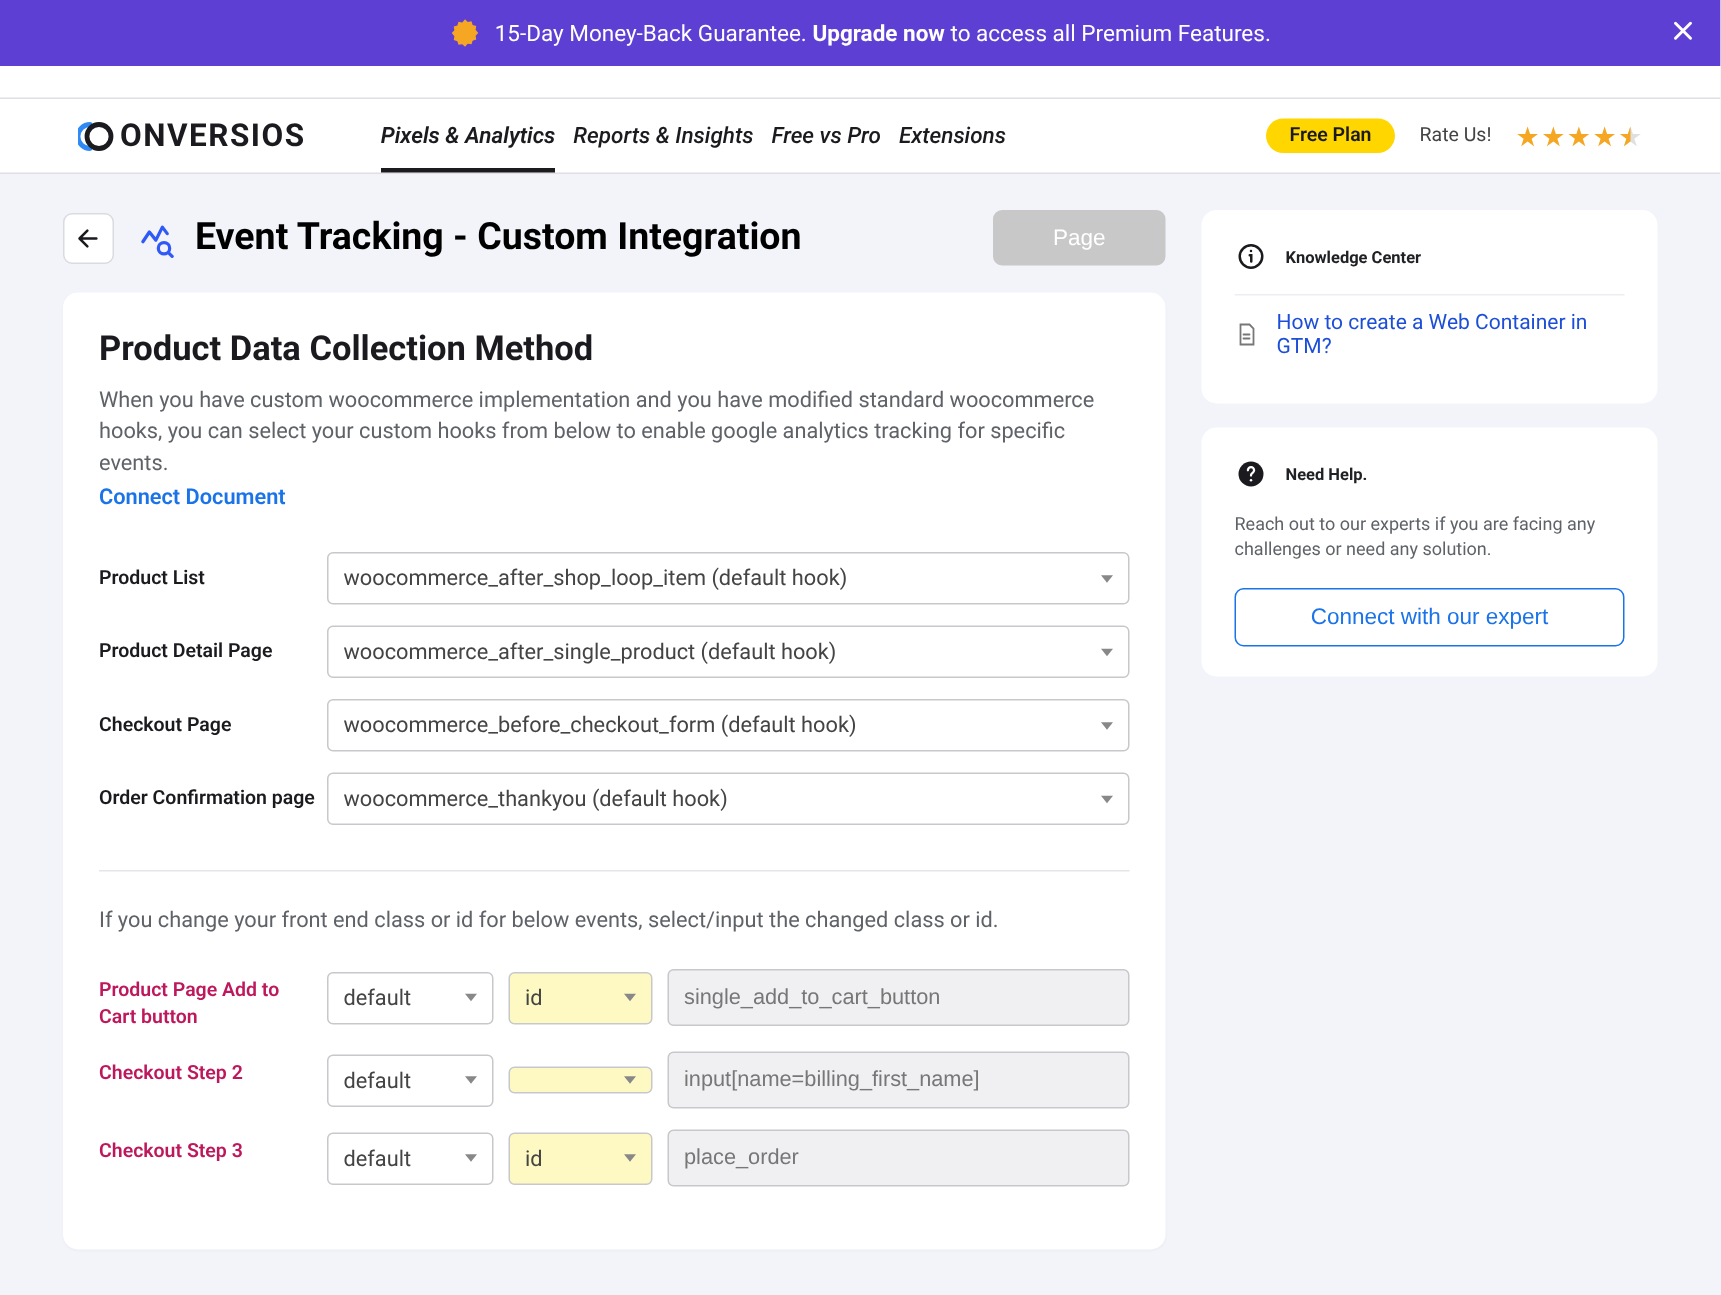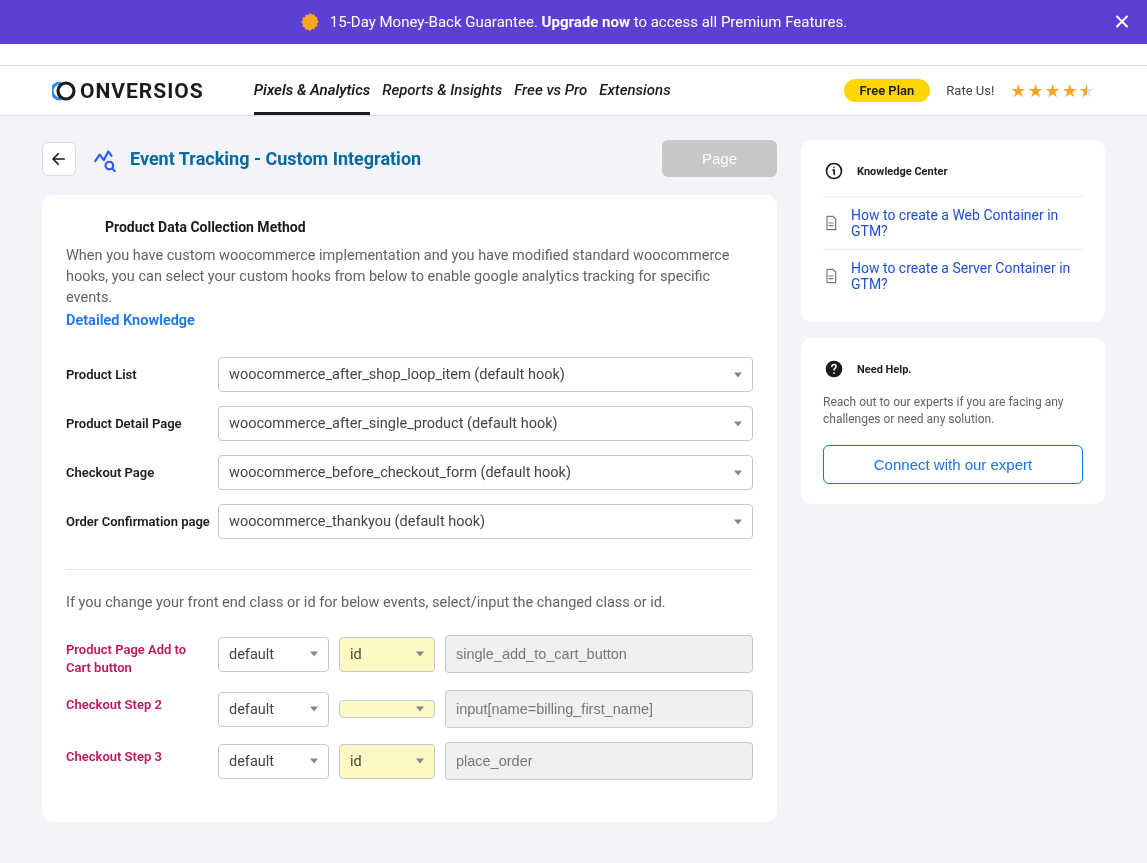--- a/index.html
+++ b/index.html
@@ -136,23 +136,23 @@
       align-items: center;
       justify-content: center;
       cursor: pointer;
       background: #fff;
       font-size: 18px;
     }
     .header-title {
       display: flex;
       align-items: center;
       gap: 12px;
-      font-size: 18px;
+      font-size: 25px;
       font-weight: 700;
-      color: #0369a1;
+      color: #000000;
     }
     .header-icon {
       color: #2f5af5;
       display: flex;
       align-items: center;
     }
     .save-btn {
       margin-left: auto;
       background: #c8c8c8;
       color: #fff;
@@ -162,25 +162,24 @@
       font-size: 15px;
       cursor: pointer;
     }
     .card {
       background: #fff;
       border-radius: 10px;
       padding: 24px 24px 28px;
       box-shadow: 0 1px 2px rgba(0,0,0,0.03);
     }
     .section-title {
-      font-size: 14px;
+      font-size: 23px;
       font-weight: 700;
       margin-bottom: 10px;
       color: #1a1a1f;
-      margin-left: 39px;
     }
     .section-desc {
       font-size: 14.5px;
       color: #5f6368;
       line-height: 1.45;
       margin-bottom: 4px;
     }
     .link {
       color: #1a73e8;
       font-weight: 600;
@@ -393,21 +392,21 @@
             </svg>
         </span>
         <span>Event Tracking - Custom Integration</span>
       </div>
       <button class="save-btn">Page</button>
     </div>
 
     <div class="card">
       <div class="section-title">Product Data Collection Method</div>
       <div class="section-desc">When you have custom woocommerce implementation and you have modified standard woocommerce hooks, you can select your custom hooks from below to enable google analytics tracking for specific events.</div>
-      <div class="link">Detailed Knowledge</div>
+      <div class="link">Connect Document</div>
 
       <div class="form-rows">
         <div class="form-row">
           <div class="form-label">Product List</div>
           <div class="select">woocommerce_after_shop_loop_item (default hook)</div>
         </div>
         <div class="form-row">
           <div class="form-label">Product Detail Page</div>
           <div class="select">woocommerce_after_single_product (default hook)</div>
         </div>
@@ -467,29 +466,20 @@
       </div>
       <div class="kc-item">
         <span class="doc-icon">
           <svg width="16" height="16" viewBox="0 0 24 24">
               <path d="M6 2h9l4 4v16H6V2z" fill="none" stroke="#777" stroke-width="1.8"></path>
               <path d="M9 12h6M9 16h6" stroke="#777" stroke-width="1.8" stroke-linecap="round"></path>
             </svg>
         </span>
         <span>How to create a Web Container in GTM?</span>
       </div>
-      <div class="kc-item">
-        <span class="doc-icon">
-          <svg width="16" height="16" viewBox="0 0 24 24">
-              <path d="M6 2h9l4 4v16H6V2z" fill="none" stroke="#777" stroke-width="1.8"></path>
-              <path d="M9 12h6M9 16h6" stroke="#777" stroke-width="1.8" stroke-linecap="round"></path>
-            </svg>
-        </span>
-        <span>How to create a Server Container in GTM?</span>
-      </div>
     </div>
 
     <div class="side-card">
       <div class="side-header">
         <span class="side-icon">
           <svg width="20" height="20" viewBox="0 0 24 24">
               <circle cx="12" cy="12" r="10" fill="#1a1a1f"></circle>
               <path d="M9.5 9a2.5 2.5 0 115 0c0 1.4-1.2 2-2 2.8-.4.4-.5.8-.5 1.4" fill="none" stroke="#fff" stroke-width="1.8" stroke-linecap="round"></path>
               <circle cx="12" cy="17" r="1" fill="#fff"></circle>
             </svg>

